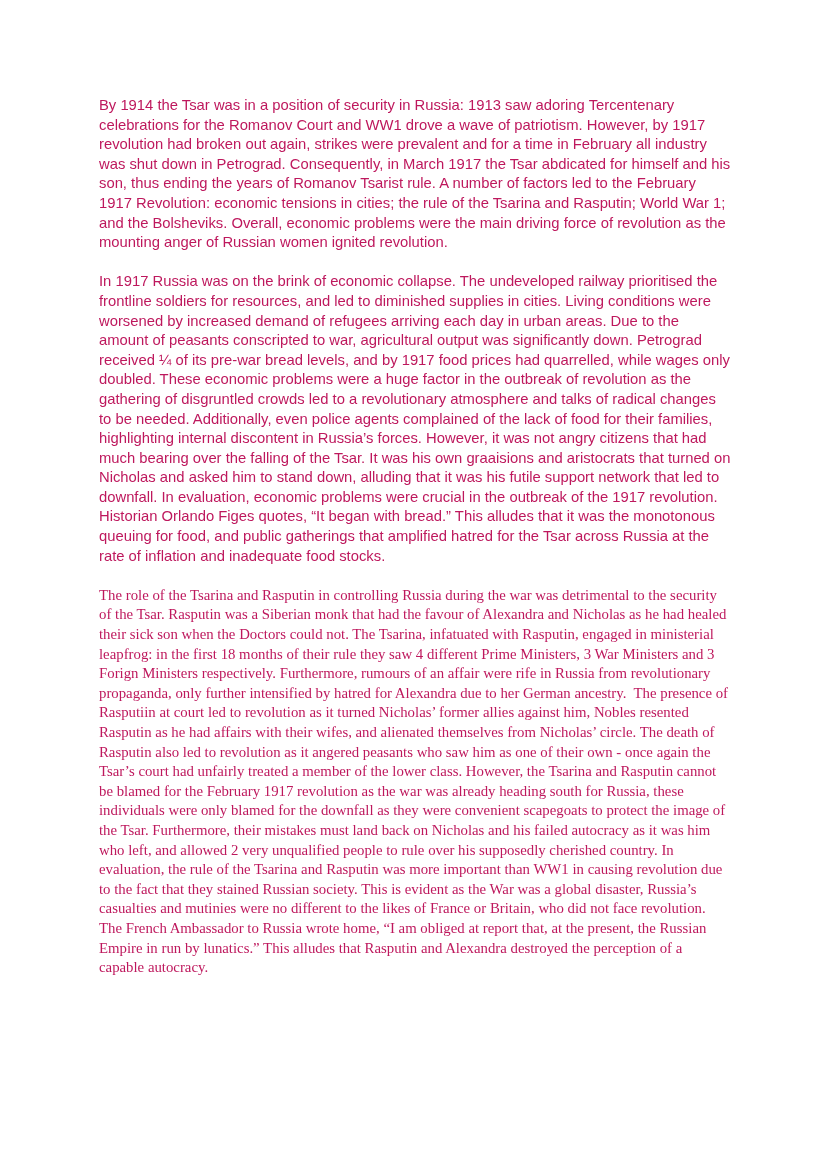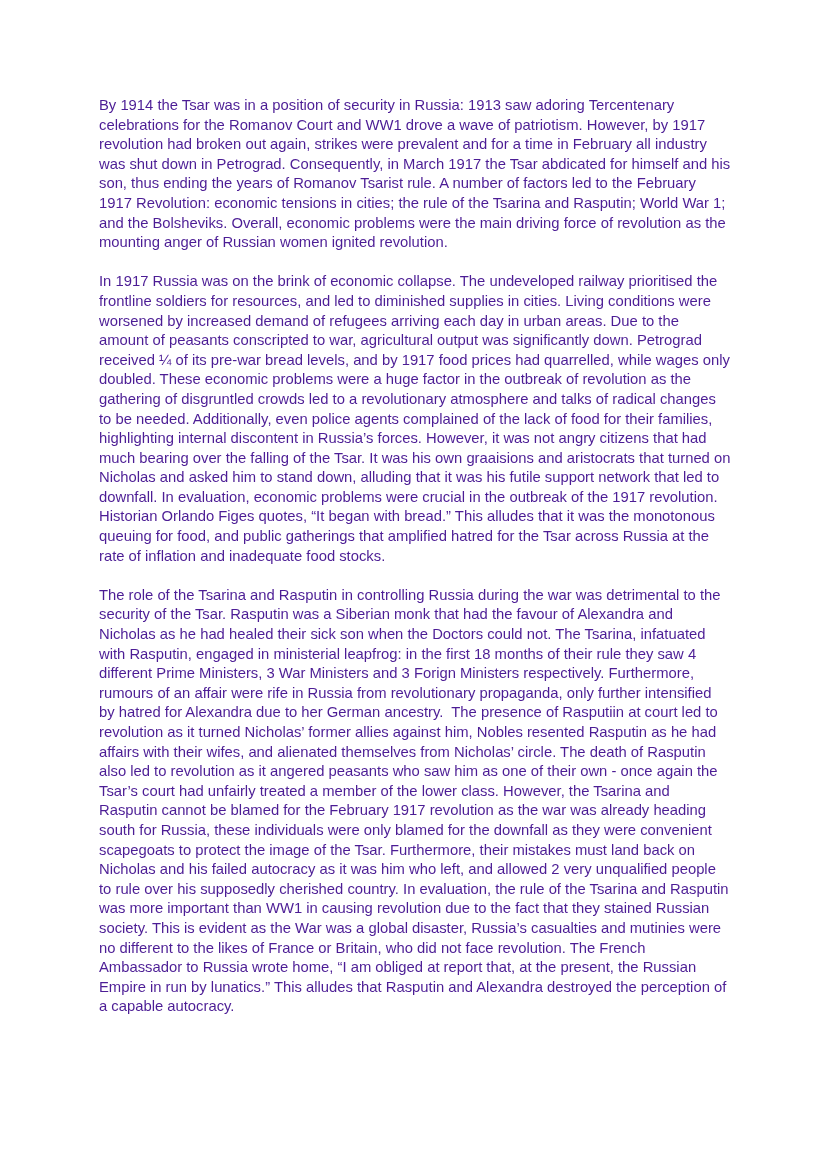--- a/index.html
+++ b/index.html
@@ -16,30 +16,31 @@
     box-sizing: border-box;
   }
   .doc-content {
     position: absolute;
     top: 96px;
     left: 99px;
     width: 632px;
     font-family: "Liberation Sans", "DejaVu Sans", sans-serif;
     font-size: 14.8px;
     line-height: 19.6px;
-    color: #4c1d95;
+    color: #be185d;
     text-align: left;
   }
   .para {
     margin: 0 0 19.6px 0;
     white-space: pre-wrap;
     word-wrap: break-word;
   }
   .para:last-child {
     margin-bottom: 12px;
+    font-family: Liberation Serif, serif;
   }
 </style>
 </head>
 <body>
 
 <div class="page">
   <div class="doc-content">
     <p class="para">By 1914 the Tsar was in a position of security in Russia: 1913 saw adoring Tercentenary celebrations for the Romanov Court and WW1 drove a wave of patriotism. However, by 1917 revolution had broken out again, strikes were prevalent and for a time in February all industry was shut down in Petrograd. Consequently, in March 1917 the Tsar abdicated for himself and his son, thus ending the years of Romanov Tsarist rule. A number of factors led to the February 1917 Revolution: economic tensions in cities; the rule of the Tsarina and Rasputin; World War 1; and the Bolsheviks. Overall, economic problems were the main driving force of revolution as the mounting anger of Russian women ignited revolution.</p>
     <p class="para">In 1917 Russia was on the brink of economic collapse. The undeveloped railway prioritised the frontline soldiers for resources, and led to diminished supplies in cities. Living conditions were worsened by increased demand of refugees arriving each day in urban areas. Due to the amount of peasants conscripted to war, agricultural output was significantly down. Petrograd received ¼ of its pre-war bread levels, and by 1917 food prices had quarrelled, while wages only doubled. These economic problems were a huge factor in the outbreak of revolution as the gathering of disgruntled crowds led to a revolutionary atmosphere and talks of radical changes to be needed. Additionally, even police agents complained of the lack of food for their families, highlighting internal discontent in Russia’s forces. However, it was not angry citizens that had much bearing over the falling of the Tsar. It was his own graaisions and aristocrats that turned on Nicholas and asked him to stand down, alluding that it was his futile support network that led to downfall. In evaluation, economic problems were crucial in the outbreak of the 1917 revolution. Historian Orlando Figes quotes, “It began with bread.” This alludes that it was the monotonous queuing for food, and public gatherings that amplified hatred for the Tsar across Russia at the rate of inflation and inadequate food stocks.</p>
     <p class="para">The role of the Tsarina and Rasputin in controlling Russia during the war was detrimental to the security of the Tsar. Rasputin was a Siberian monk that had the favour of Alexandra and Nicholas as he had healed their sick son when the Doctors could not. The Tsarina, infatuated with Rasputin, engaged in ministerial leapfrog: in the first 18 months of their rule they saw 4 different Prime Ministers, 3 War Ministers and 3 Forign Ministers respectively. Furthermore, rumours of an affair were rife in Russia from revolutionary propaganda, only further intensified by hatred for Alexandra due to her German ancestry.  The presence of Rasputiin at court led to revolution as it turned Nicholas’ former allies against him, Nobles resented Rasputin as he had affairs with their wifes, and alienated themselves from Nicholas’ circle. The death of Rasputin also led to revolution as it angered peasants who saw him as one of their own - once again the Tsar’s court had unfairly treated a member of the lower class. However, the Tsarina and Rasputin cannot be blamed for the February 1917 revolution as the war was already heading south for Russia, these individuals were only blamed for the downfall as they were convenient scapegoats to protect the image of the Tsar. Furthermore, their mistakes must land back on Nicholas and his failed autocracy as it was him who left, and allowed 2 very unqualified people to rule over his supposedly cherished country. In evaluation, the rule of the Tsarina and Rasputin was more important than WW1 in causing revolution due to the fact that they stained Russian society. This is evident as the War was a global disaster, Russia’s casualties and mutinies were no different to the likes of France or Britain, who did not face revolution. The French Ambassador to Russia wrote home, “I am obliged at report that, at the present, the Russian Empire in run by lunatics.” This alludes that Rasputin and Alexandra destroyed the perception of a capable autocracy.</p>

